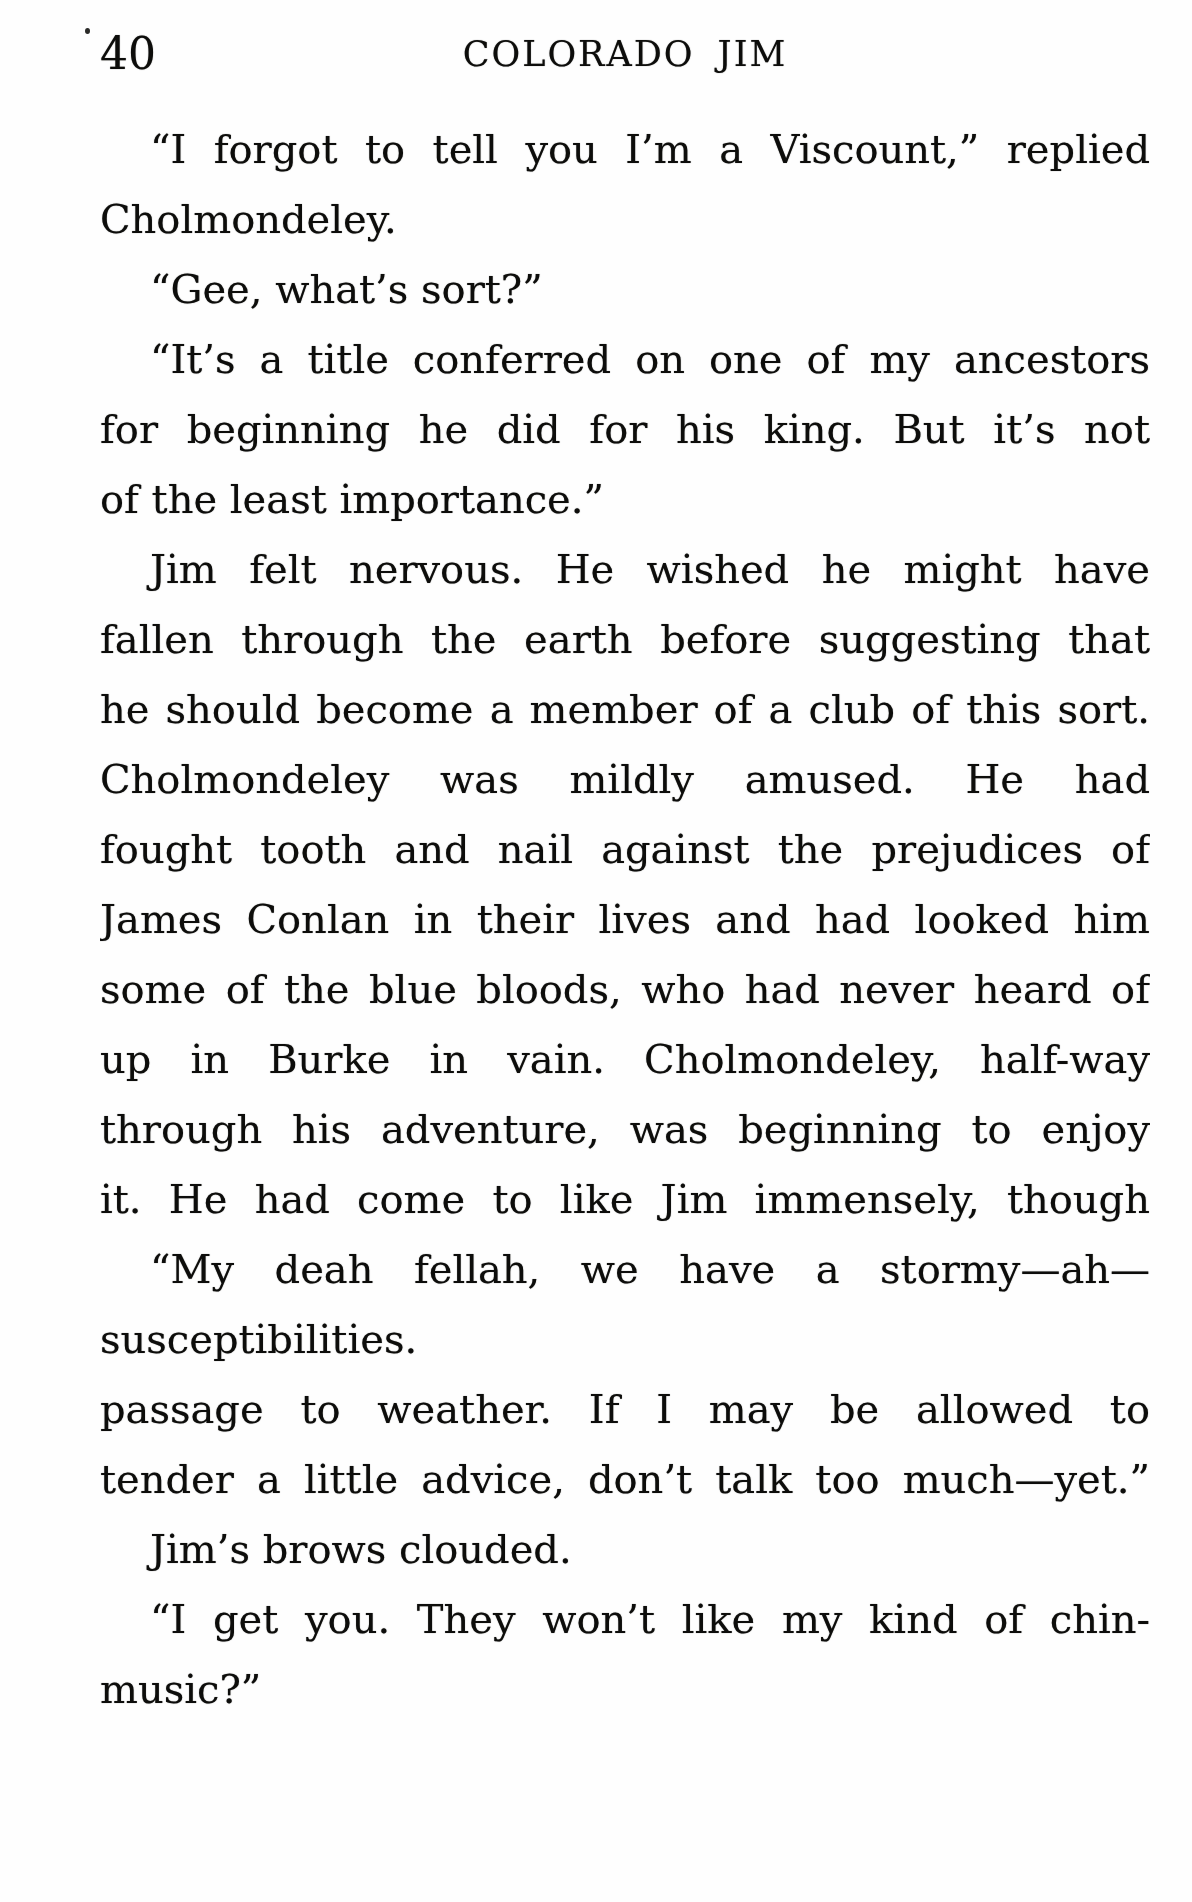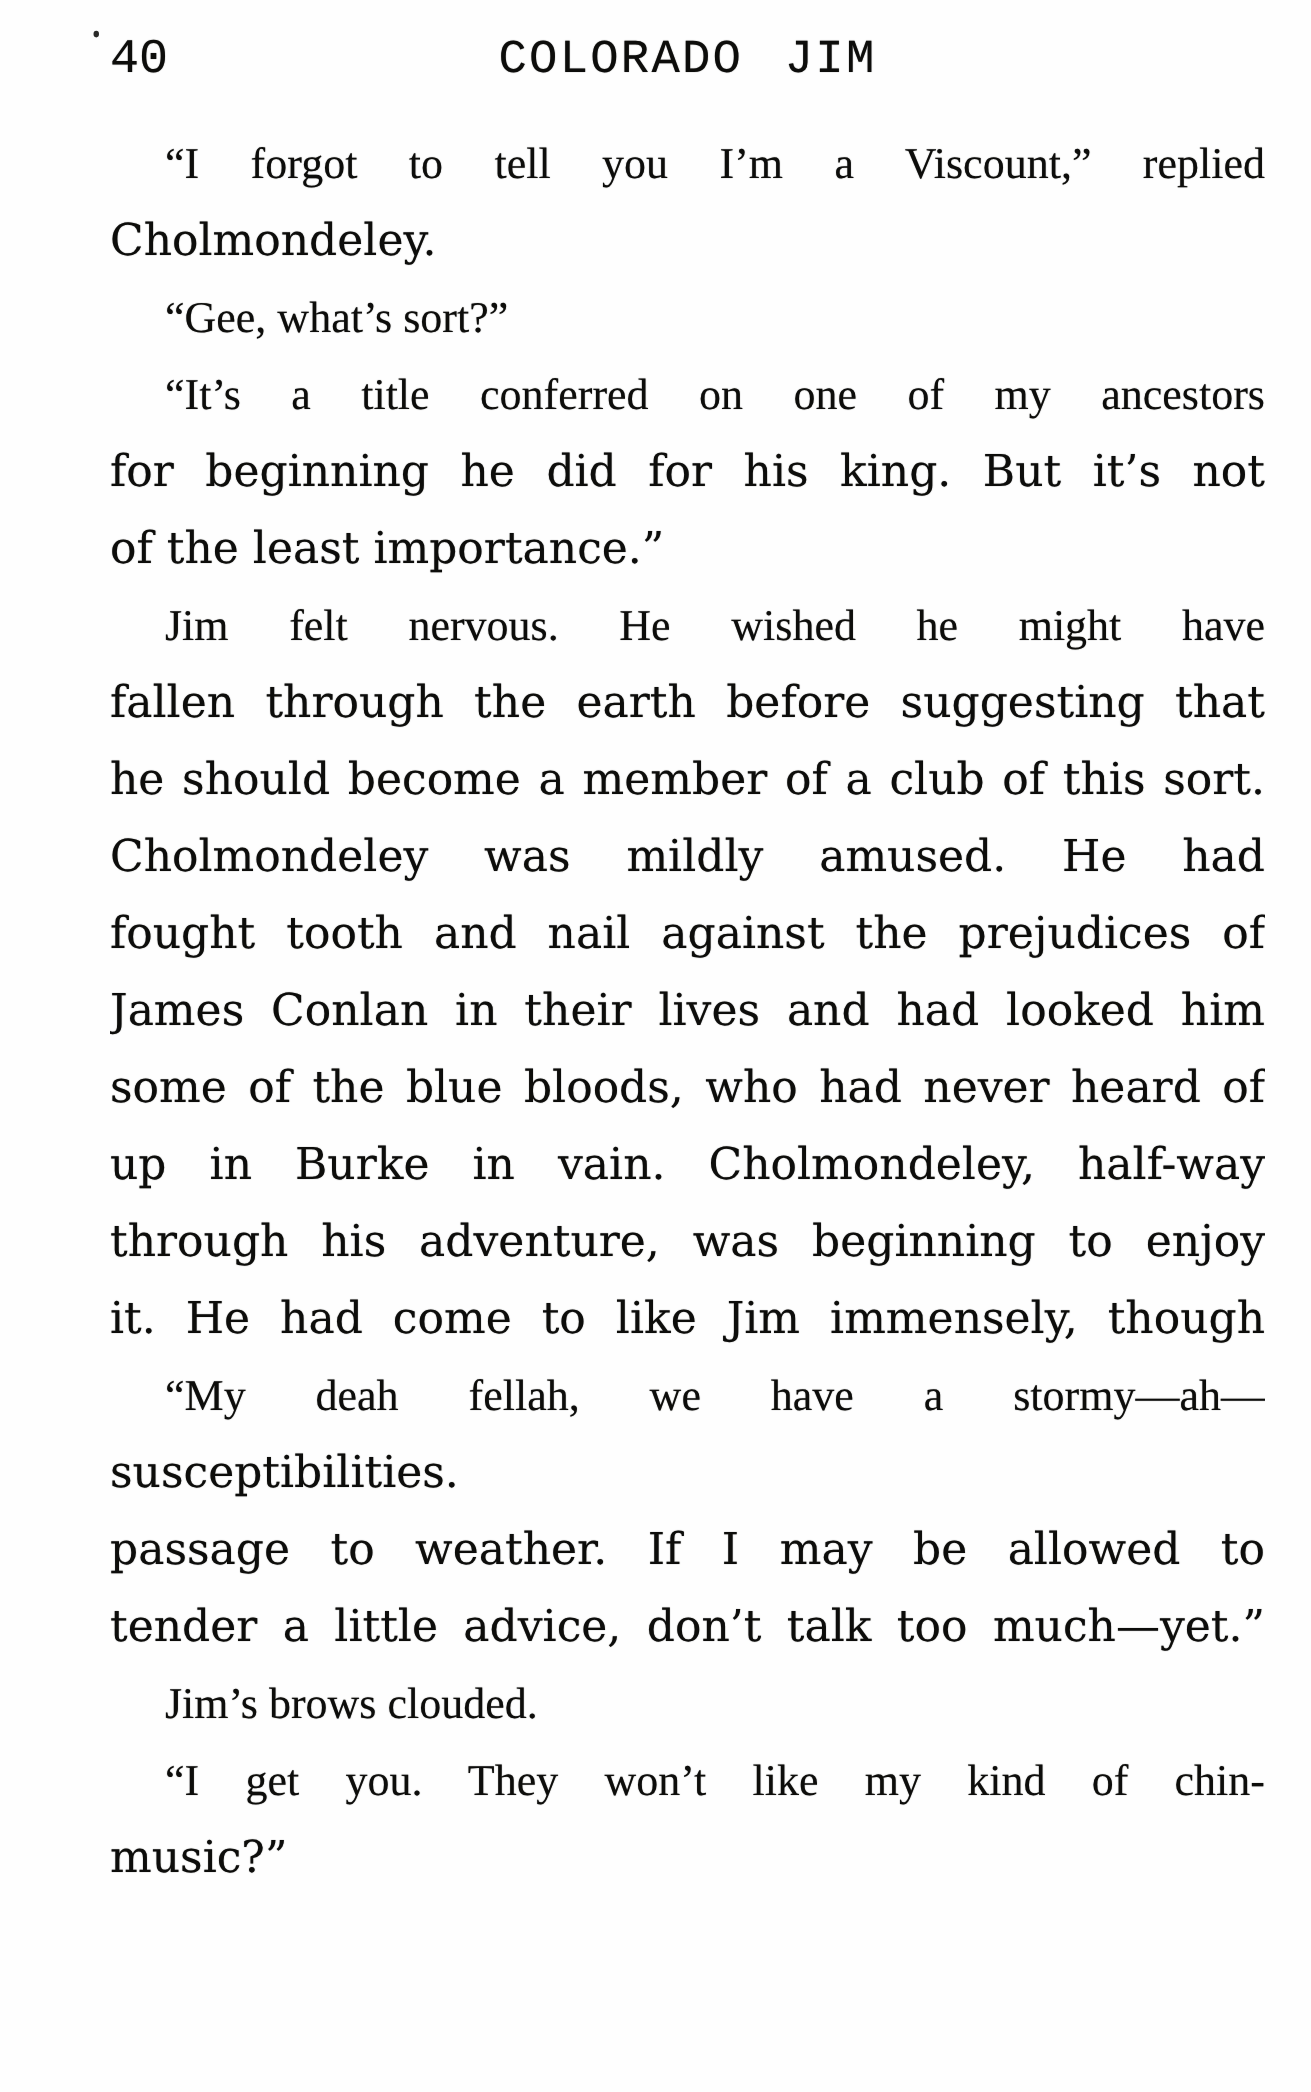--- a/index.html
+++ b/index.html
@@ -19,21 +19,20 @@
   
   .page * {
     text-shadow: 0 0 1px rgba(12, 12, 10, 0.55);
   }
   .header {
     position: absolute;
     left: 100px;
     top: 28px;
     width: 1050px;
     height: 56px;
-    font-family: Liberation Mono, monospace;
   }
   .pagenum {
     position: absolute;
     left: 0;
     top: 2px;
     font-size: 44px;
     line-height: 48px;
   }
   
   .pagenum::before {
@@ -44,21 +43,21 @@
     width: 5px;
     height: 6px;
     background: #2a2a28;
     border-radius: 50%;
   }
   .running-title {
     position: absolute;
     left: 50%;
     top: 2px;
     transform: translateX(-50%);
-    font-size: 43px;
+    font-size: 35px;
     line-height: 48px;
     letter-spacing: 2px;
     word-spacing: 10px;
     white-space: nowrap;
   }
   .body-text {
     position: absolute;
     left: 100px;
     top: 114px;
     width: 1050px;
@@ -71,21 +70,20 @@
     text-align-last: justify;
     text-justify: inter-word;
     overflow: hidden;
     white-space: nowrap;
   }
   .line.last {
     text-align-last: left;
   }
   .line.indent {
     text-indent: 50px;
-    font-family: Liberation Serif, serif;
   }
 </style>
 </head>
 <body>
 
 <div class="page">
   <div class="header">
     <span class="pagenum">40</span>
     <span class="running-title">COLORADO JIM</span>
   </div>

